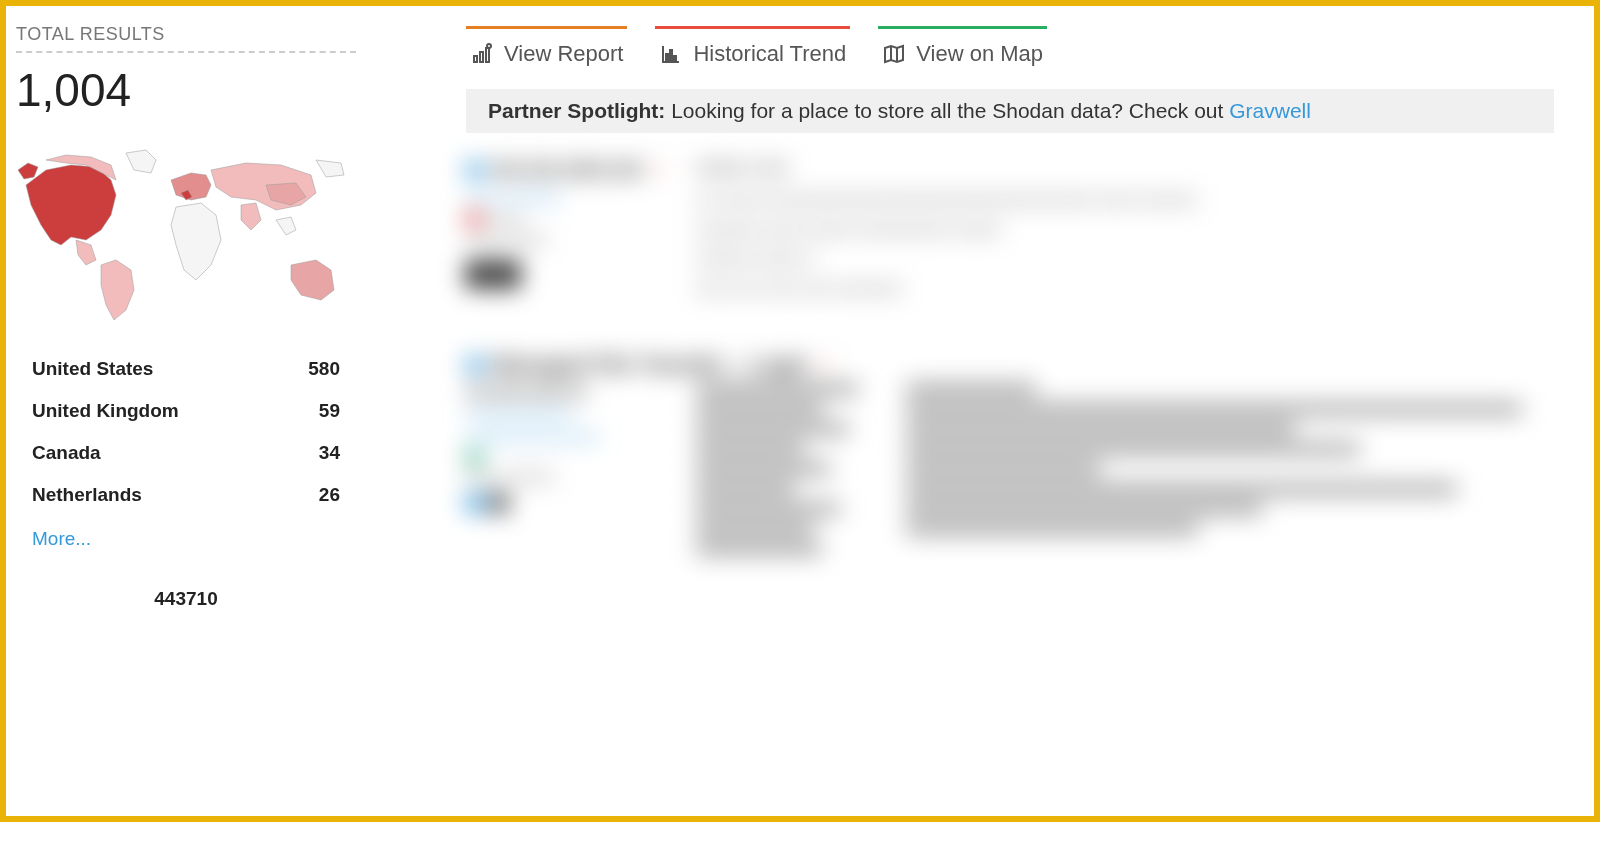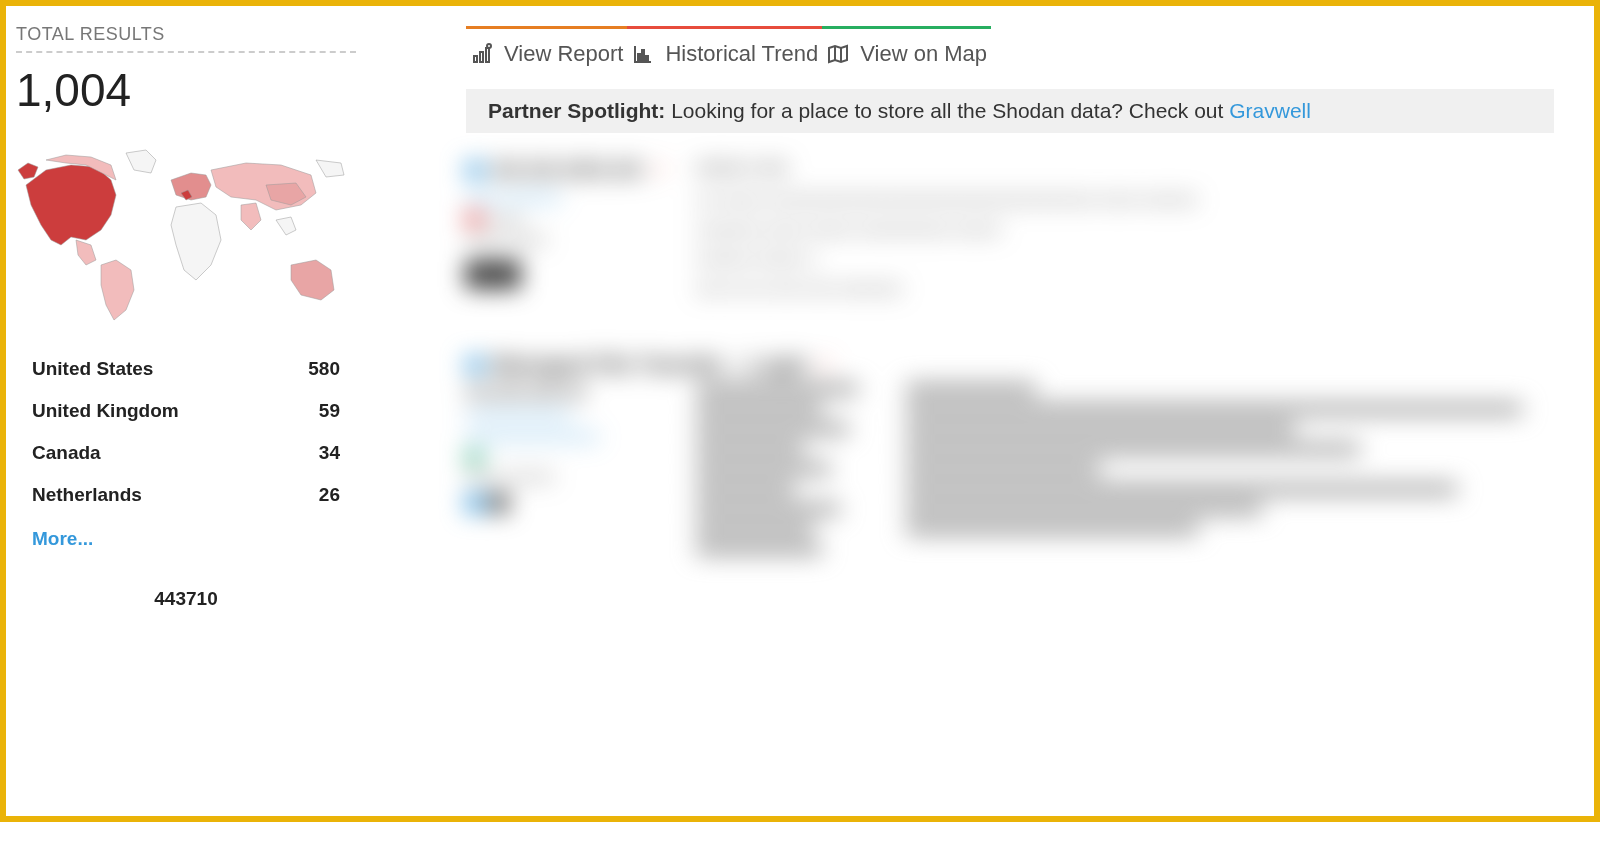--- a/index.html
+++ b/index.html
@@ -52,21 +52,21 @@
     justify-content: space-between;
     align-items: center;
     padding: 10px 0;
     font-size: 19px;
     font-weight: 700;
     color: #222;
   }
   .more-link {
     color: #3498db;
     font-size: 19px;
-    font-weight: 700;
+    font-weight: 400;
     padding: 12px 0 8px 0;
     cursor: pointer;
   }
   .ports-section {
     margin-top: 22px;
   }
   .port-row {
     display: flex;
     justify-content: center;
     padding: 8px 10px 8px 10px;
@@ -74,20 +74,21 @@
     font-weight: 700;
     color: #222;
   }
   .main {
     flex: 1;
     padding: 20px 40px 10px 100px;
     position: relative;
   }
   .action-bar {
     display: flex;
+    gap: 28px;
     margin-bottom: 22px;
   }
   .action-item {
     display: flex;
     flex-direction: column;
     cursor: pointer;
   }
   .action-topline {
     height: 3px;
     width: 100%;

